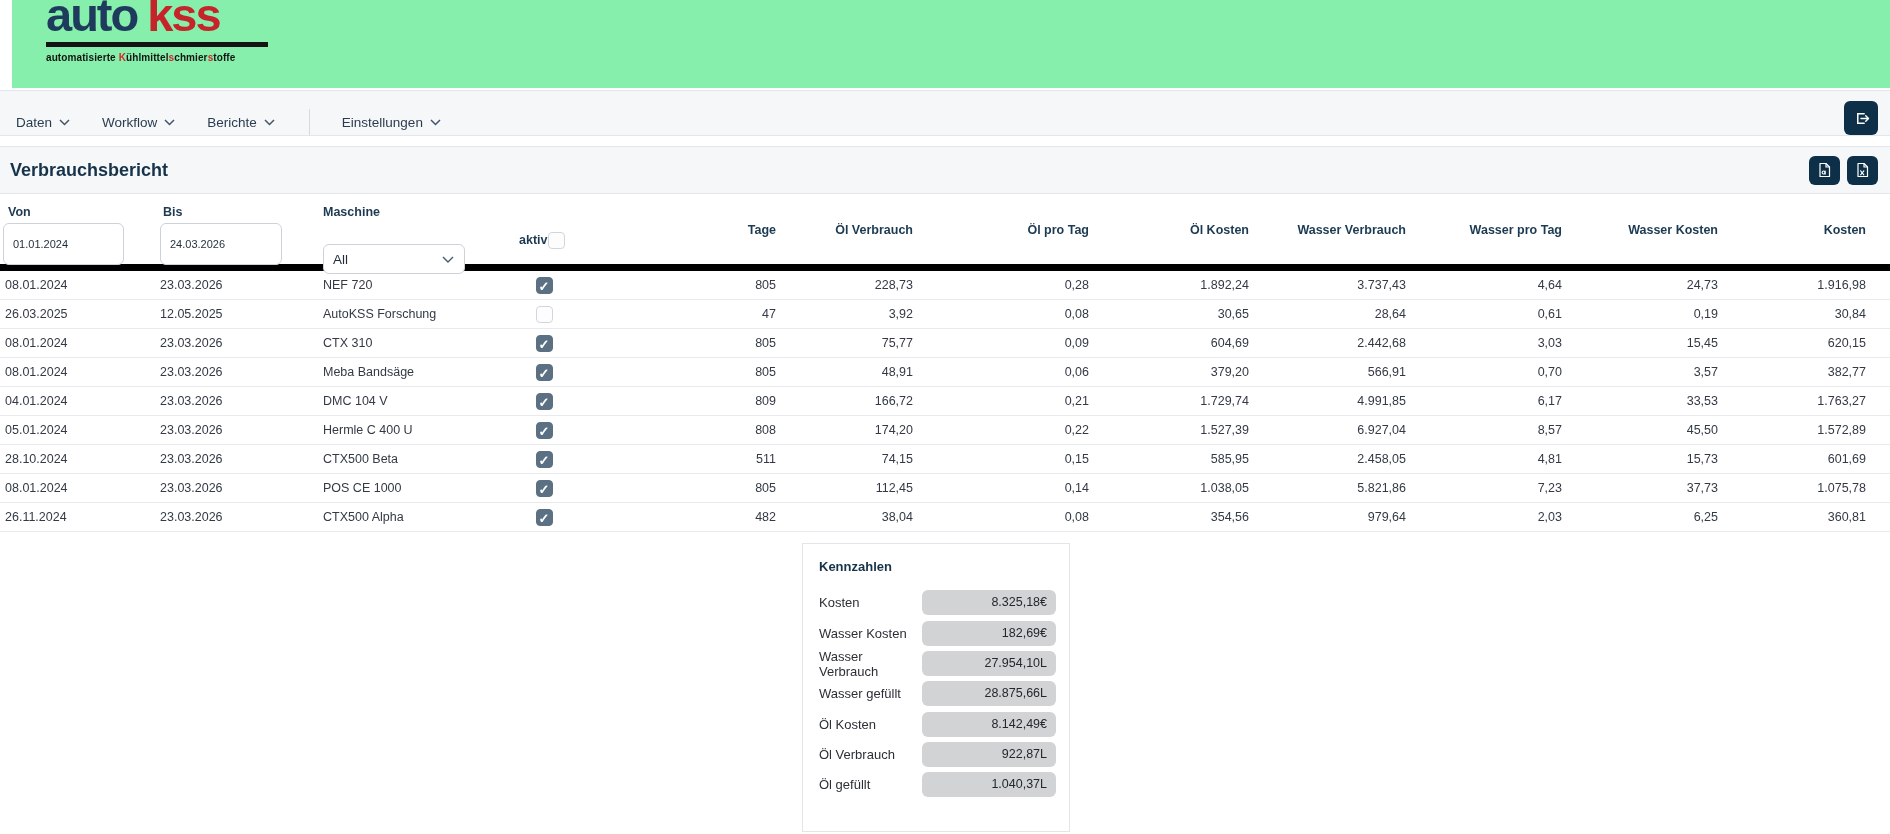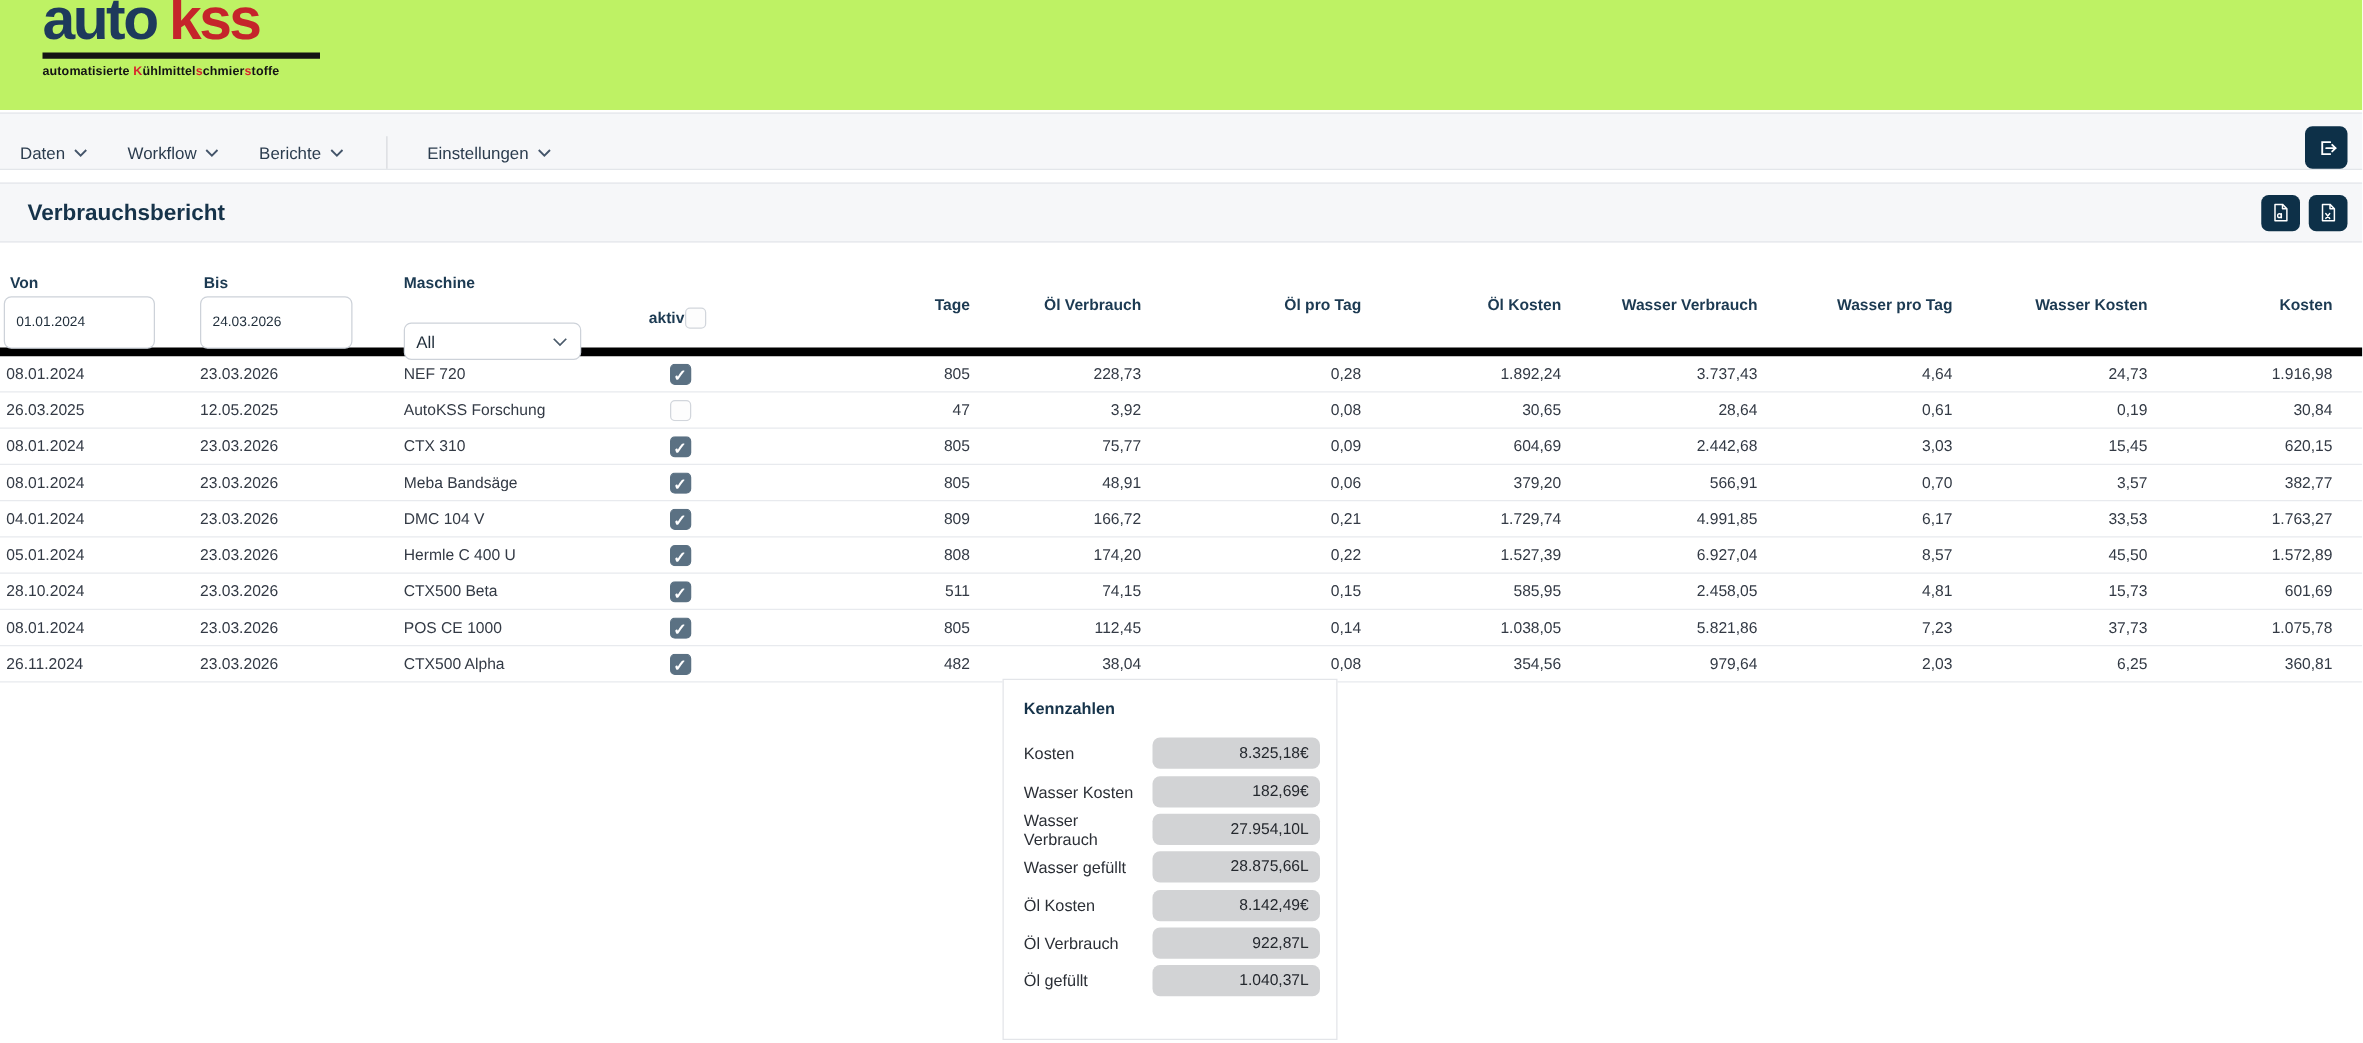--- a/index.html
+++ b/index.html
@@ -1,45 +1,45 @@
 <!DOCTYPE html>
 <html><head>
 <meta charset="utf-8">
 <style>
   * { box-sizing: border-box; margin: 0; padding: 0; }
   html,body { width:1890px; height:834px; }
   body { font-family: "Liberation Sans", sans-serif; background:#fff; overflow:hidden; }
   .app { position:relative; width:1890px; height:834px; background:#fff; overflow:hidden; }
 
   
-  .header { position:absolute; top:0; left:0; right:0; height:88px; background:#bef264; overflow:hidden; }
+  .header { position:absolute; top:0; left:12px; right:0; height:88px; background:#86efac; overflow:hidden; }
   .logo { margin-left:34px; margin-top:-11px; width:225px; }
   .logo-text { font-size:47px; font-weight:800; letter-spacing:-2px; line-height:52px; white-space:nowrap; }
   .logo-auto { color:#1e3a5c; }
   .logo-kss { color:#c5242b; margin-left:10px; }
   .logo-rule { height:5px; background:#141414; margin-top:1px; width:222px; }
   .logo-tagline { margin-top:5px; font-size:10px; font-weight:800; color:#141414; letter-spacing:0.1px; white-space:nowrap; }
   .logo-tagline .red { color:#d8262c; }
 
   
   .strip { position:absolute; left:0; right:0; background:#f6f7f9; border-top:1px solid #e3e6ea; border-bottom:1px solid #e3e6ea; }
   .nav-strip { top:90px; height:46px; display:flex; align-items:flex-end; padding:12px 12px 0 16px; }
   .nav-items { display:flex; align-items:center; gap:32px; }
   .nav-item { display:flex; align-items:center; gap:7px; font-size:13.5px; color:#2b3c4e; cursor:pointer; }
   .nav-divider { width:1px; height:26px; background:#d7dade; margin:0 0 0 2px; }
   .nav-spacer { flex:1; }
   .icon-btn { background:#0d3048; border:none; border-radius:6px; display:flex; align-items:center; justify-content:center; cursor:pointer; }
   .logout-btn { width:34px; height:34px; }
   .title-strip { top:146px; height:48px; display:flex; align-items:center; padding:0 12px 0 10px; }
-  .page-title { font-size:18px; font-weight:700; color:#16334a;margin-left:12px; }
+  .page-title { font-size:18px; font-weight:700; color:#16334a; }
   .title-spacer { flex:1; }
   .export-btn { width:31px; height:29px; margin-left:7px; }
 
   
-  .content { position:absolute; top:208px; left:0; right:0; }
+  .content { position:absolute; top:194px; left:0; right:0; }
   .grid-row { display:grid; grid-template-columns:150px 168px 198px 50px 215px 137px 176px 160px 157px 156px 156px 1fr; padding:0 16px 0 3px; }
   .filter-band { height:64px; position:relative; margin-top:6px; }
   .f-label { font-size:12.5px; font-weight:700; color:#1c3platform04a; color:#1c3a52; margin-top:5px; display:block; }
   .f-stack { display:flex; flex-direction:column; }
   .f-input { margin-top:4px; width:121px; height:42px; border:1px solid #cdd2d9; border-radius:6px; background:#fff; font-family:"Liberation Sans",sans-serif; font-size:11px; color:#1f2d3a; padding:0 9px; outline:none; }
   .c2-pad { padding-left:7px; }
   .c3-pad { padding-left:2px;gap:21px; }
   .f-select { margin-top:4px; position:relative; width:142px; height:30px; border:1px solid #cdd2d9; border-radius:6px; background:#fff; display:flex; align-items:center; padding:0 9px; font-size:13.5px; color:#1f2d3a; cursor:pointer; }
   .f-select svg { position:absolute; right:10px; top:11px; }
   .aktiv-stack { display:flex; flex-direction:row; align-items:center; }

